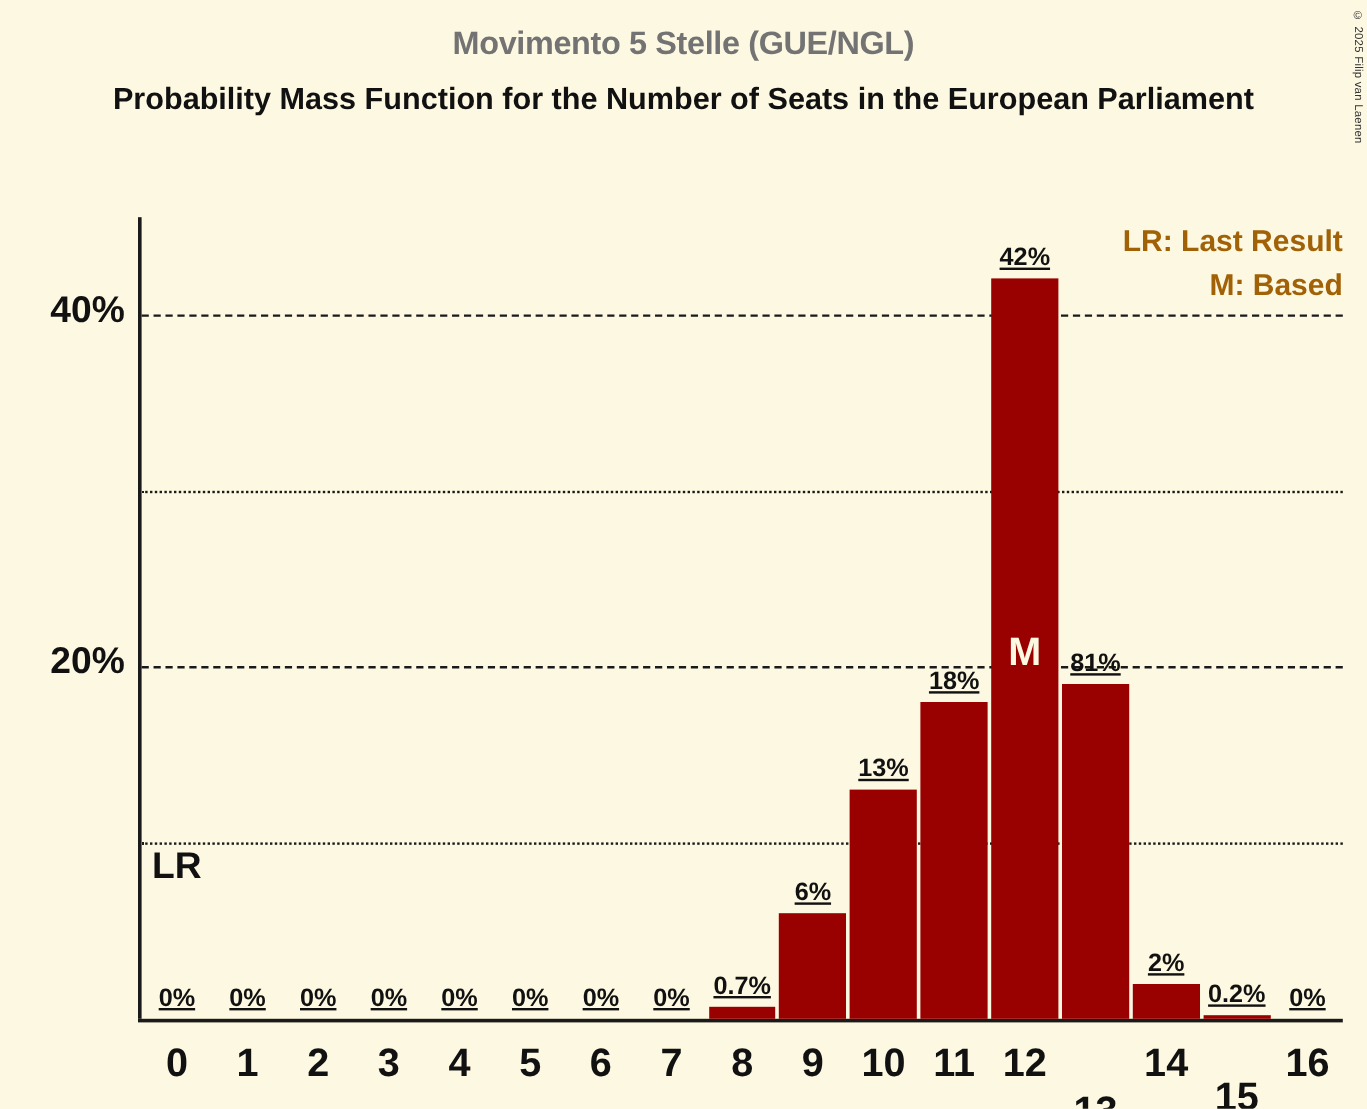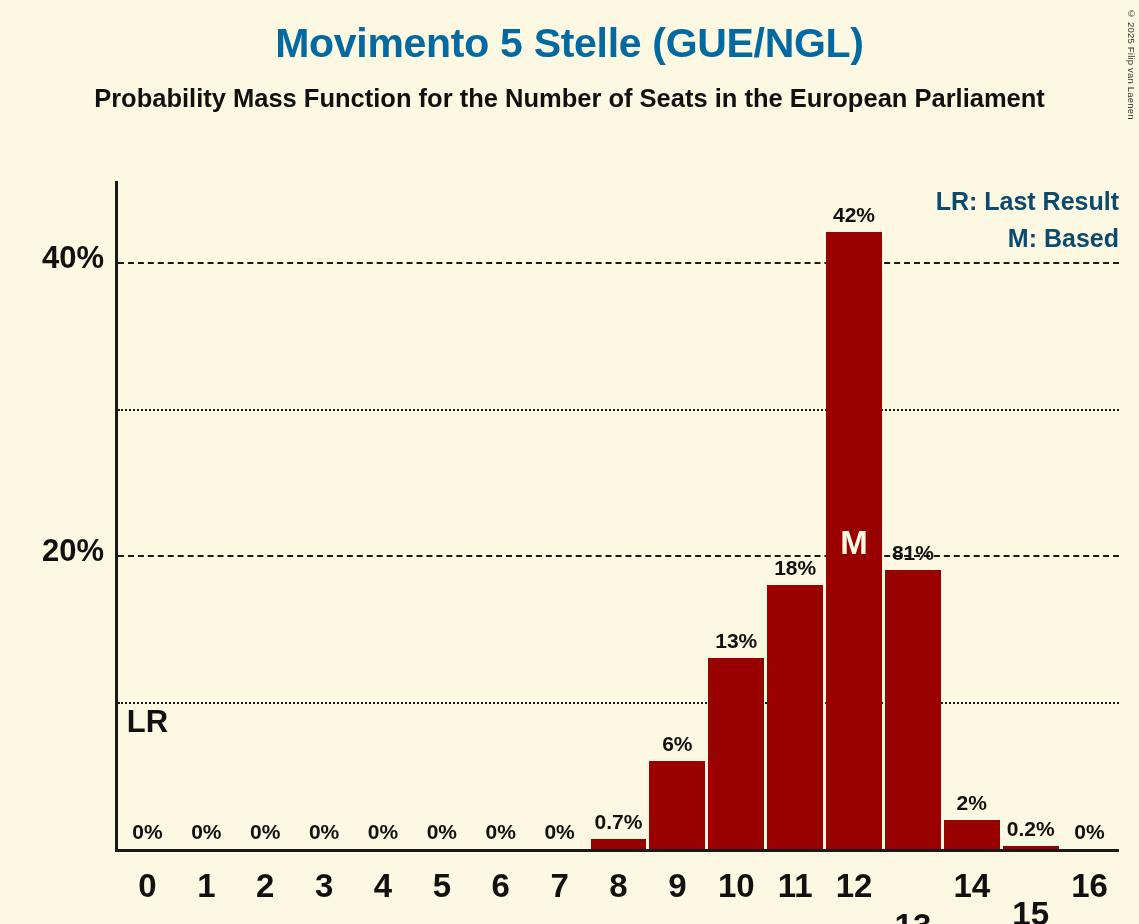--- a/index.html
+++ b/index.html
@@ -25,26 +25,26 @@
 
   
   .title-block {
     position: absolute;
     left: 0;
     top: 0;
     width: 1139px;
     text-align: center;
   }
   .chart-title {
-    font-size: 41px;
+    font-size: 27px;
     font-weight: bold;
     letter-spacing: -0.3px;
     margin-top: 22px;
     line-height: 1.05;
-    color: #0369a1;
+    color: #737373;
   }
   .chart-subtitle {
     font-size: 25.5px;
     font-weight: bold;
     margin-top: 20px;
     line-height: 1.05;
     color: #111111;
   }
   .chart-subtitle2 {
     font-size: 23px;
@@ -122,20 +122,21 @@
     bottom: 0;
     background: #990000;
   }
   .bar-value {
     position: absolute;
     text-align: center;
     font-size: 21px;
     font-weight: bold;
     color: #111111;
     white-space: nowrap;
+    text-decoration: underline;
   }
   .median-marker {
     position: absolute;
     text-align: center;
     font-size: 33px;
     font-weight: bold;
     color: #FDF8E1;
     white-space: nowrap;
   }
   .lr-marker {
@@ -156,21 +157,21 @@
     color: #111111;
   }
 
   
   .legend {
     position: absolute;
     right: 20px;
     text-align: right;
     font-size: 25px;
     font-weight: bold;
-    color: #0c4a6e;
+    color: #a16207;
     white-space: nowrap;
   }
   #legend-lr { top: 187px; }
   #legend-m  { top: 224px; }
 </style>
 </head>
 <body>
 
 <div id="page">
 

